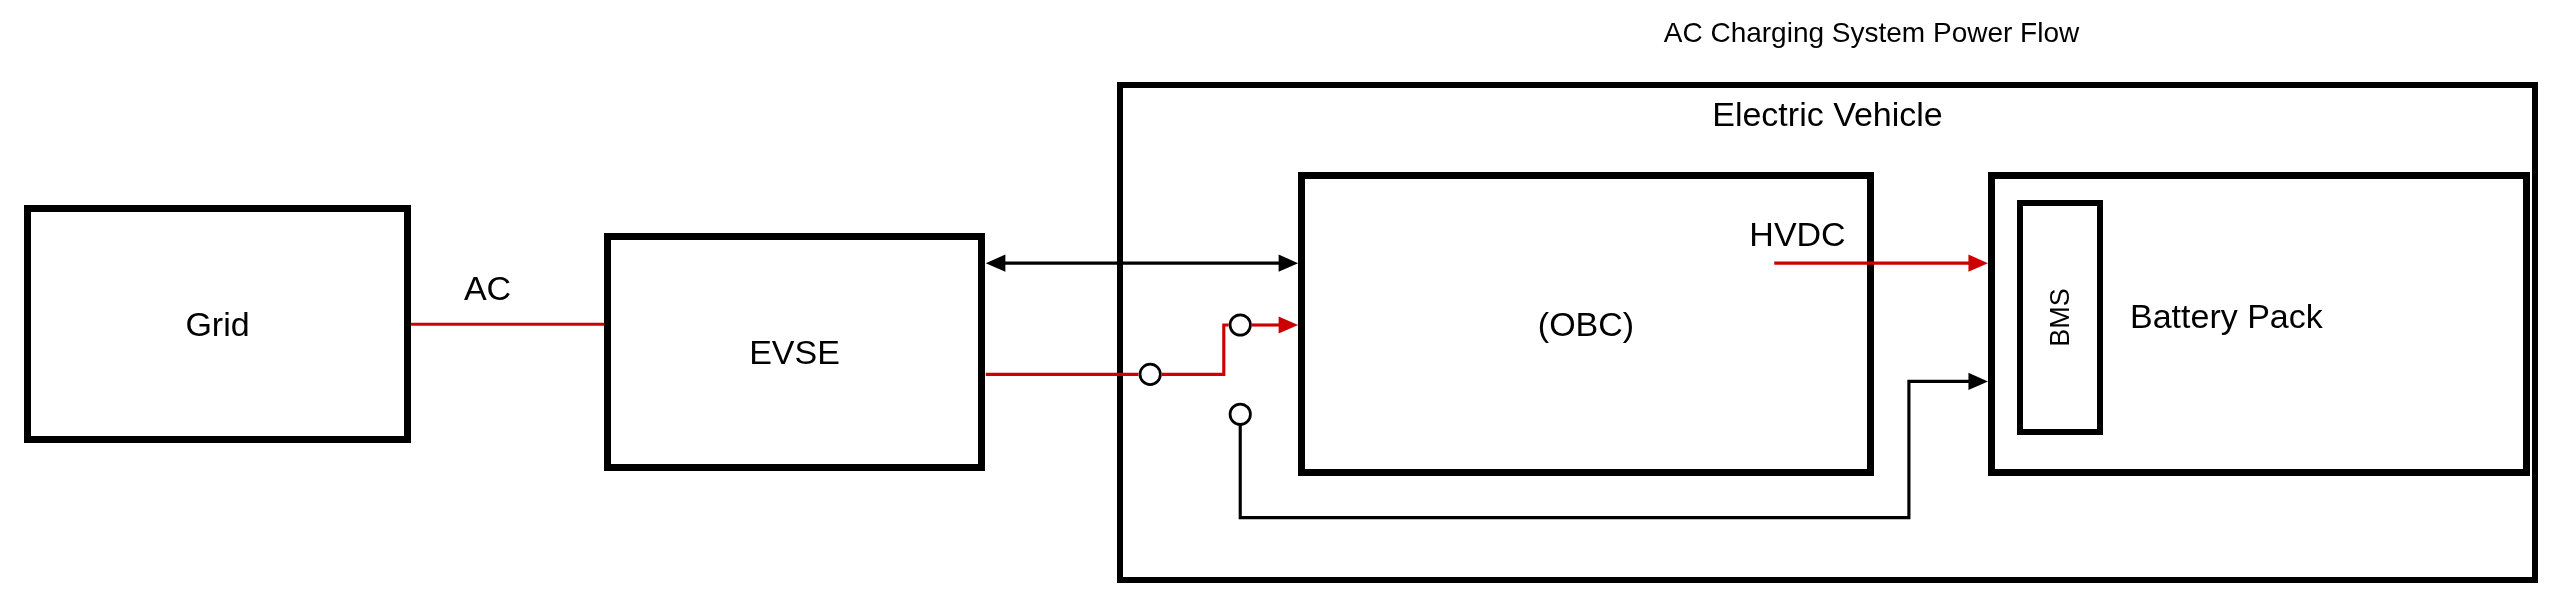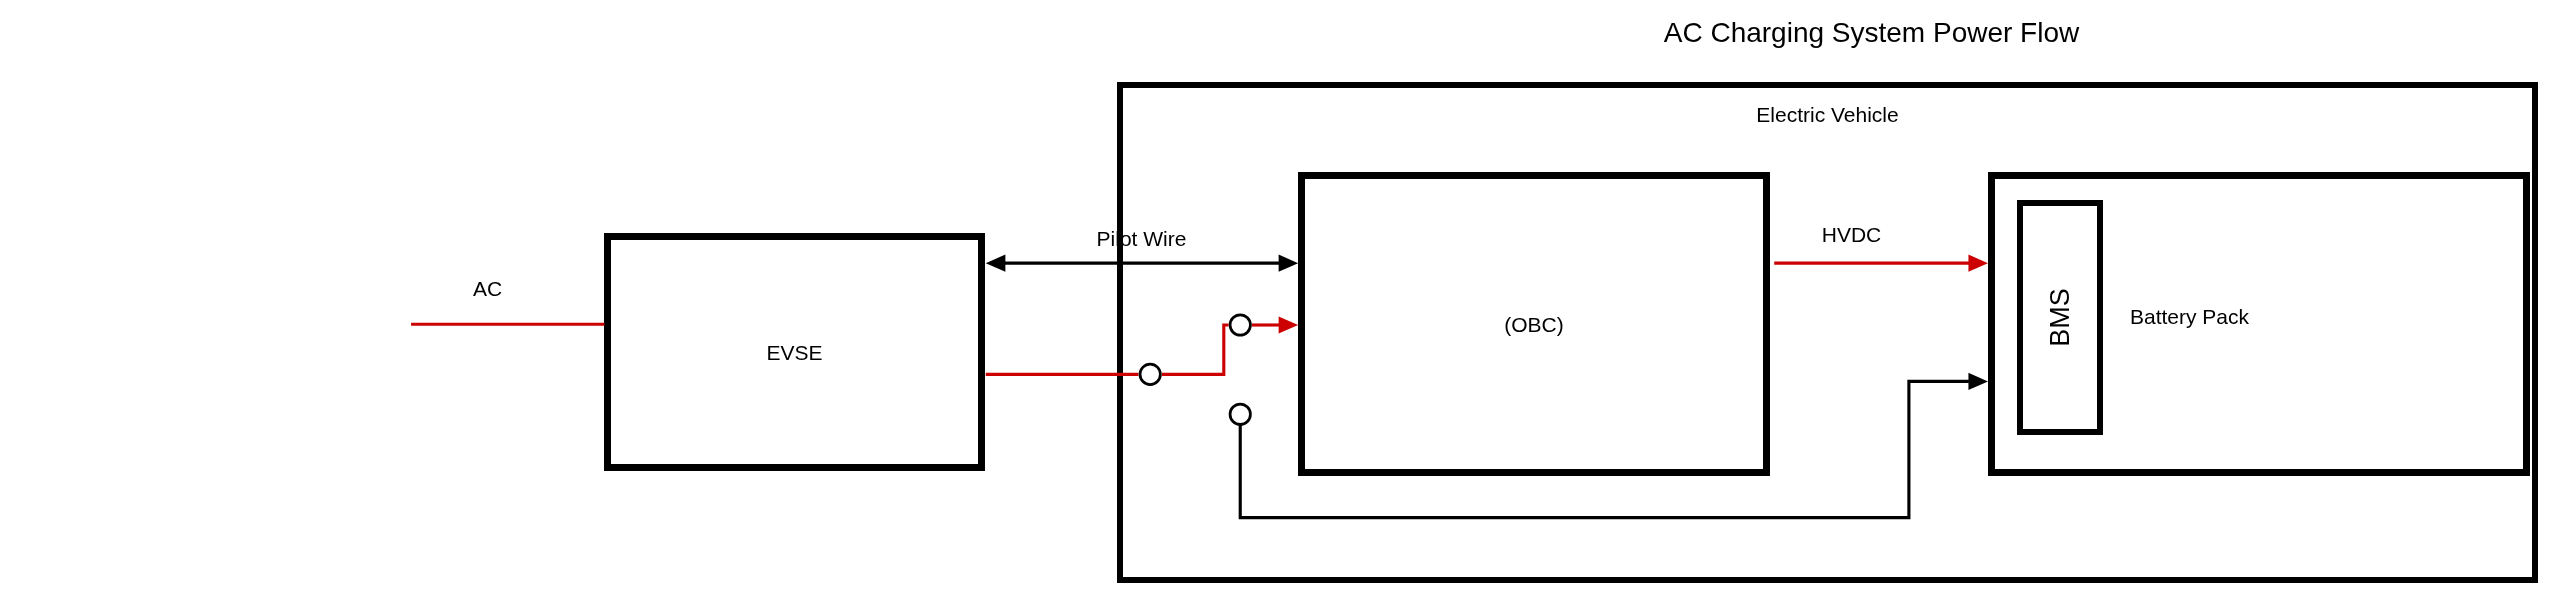--- a/index.html
+++ b/index.html
@@ -18,54 +18,54 @@
   }
   .canvas{
     position:relative;
     width:2576px;
     height:614px;
     background:var(--background);
     overflow:hidden;
   }
   .lbl{
     position:absolute;
-    font-size:21px;
+    font-size:34px;
     line-height:33px;
     color:var(--text);
     white-space:nowrap;
   }
   .center{text-align:center;}
   .box{
     position:absolute;
     border:7px solid var(--border);
     background:transparent;
     display:flex;
     align-items:center;
     justify-content:center;
     flex-direction:column;
   }
   
   .ev-box{left:1117px;top:82px;width:1421px;height:501px;border-width:6.3px;}
   .ev-label{left:1117px;top:98px;width:1421px;}
   .grid-box{left:24px;top:205px;width:387px;height:238px;}
   .evse-box{left:604px;top:205px;width:381px;height:238px;margin-top:28px;}
-  .obc-box{left:1298px;top:172px;width:472px;height:304px;}
+  .obc-box{left:1298px;top:172px;width:576px;height:304px;}
   .battery-box{left:1988px;top:172px;width:542px;height:304px;}
   .bms-box{left:2017px;top:200px;width:86px;height:235px;border-width:6.3px;}
   .bms-box .rot{
     transform:rotate(-90deg);
     font-size:27px;
     white-space:nowrap;
   }
   .battery-label{left:2130px;top:300px;}
   
   .title{left:1480px;top:15.7px;width:783px;font-size:28px;}
   .ac-label{left:409px;top:272px;width:157px;}
   .pilot-label{left:1024px;top:222px;width:235px;}
-  .hvdc-label{left:1773px;top:218px;width:157px;}
+  .hvdc-label{left:1719px;top:218px;width:157px;}
   
   .wires{
     position:absolute;
     left:0;top:0;
     width:2576px;height:614px;
     pointer-events:none;
   }
   .stroke-red{stroke:var(--wire-red);stroke-width:4;fill:none;}
   .stroke-black{stroke:var(--wire-black);stroke-width:4;fill:none;}
   .arrow-red{fill:var(--wire-red);stroke:none;}
@@ -75,37 +75,39 @@
 </head>
 <body>
 
 <div class="canvas">
 
   <div class="lbl center title">AC Charging System Power Flow</div>
 
   <div class="box ev-box"></div>
   <div class="lbl center ev-label">Electric Vehicle</div>
 
+  <div class="box grid-box">
+    <span class="lbl" style="position:static">Grid</span>
+  </div>
 
   <div class="box evse-box">
     <span class="lbl" style="position:static">EVSE</span>
   </div>
 
   <div class="box obc-box">
     <span class="lbl center" style="position:static">(OBC)</span>
   </div>
 
   <div class="box battery-box"></div>
   <div class="box bms-box">
     <span class="rot">BMS</span>
   </div>
   <div class="lbl battery-label">Battery Pack</div>
 
   <div class="lbl center ac-label">AC</div>
-  <div class="lbl center pilot-label">Pilot Wire</div>
   <div class="lbl center hvdc-label">HVDC</div>
 
   <svg class="wires" viewBox="0 0 3290 784">
 
     <line class="stroke-red" x1="525" y1="414" x2="772" y2="414"></line>
 
     <line class="stroke-black" x1="1282" y1="336" x2="1635" y2="336"></line>
     <polygon class="arrow-black" points="1259,336 1284,325 1284,347"></polygon>
     <polygon class="arrow-black" points="1658,336 1633,325 1633,347"></polygon>
 

